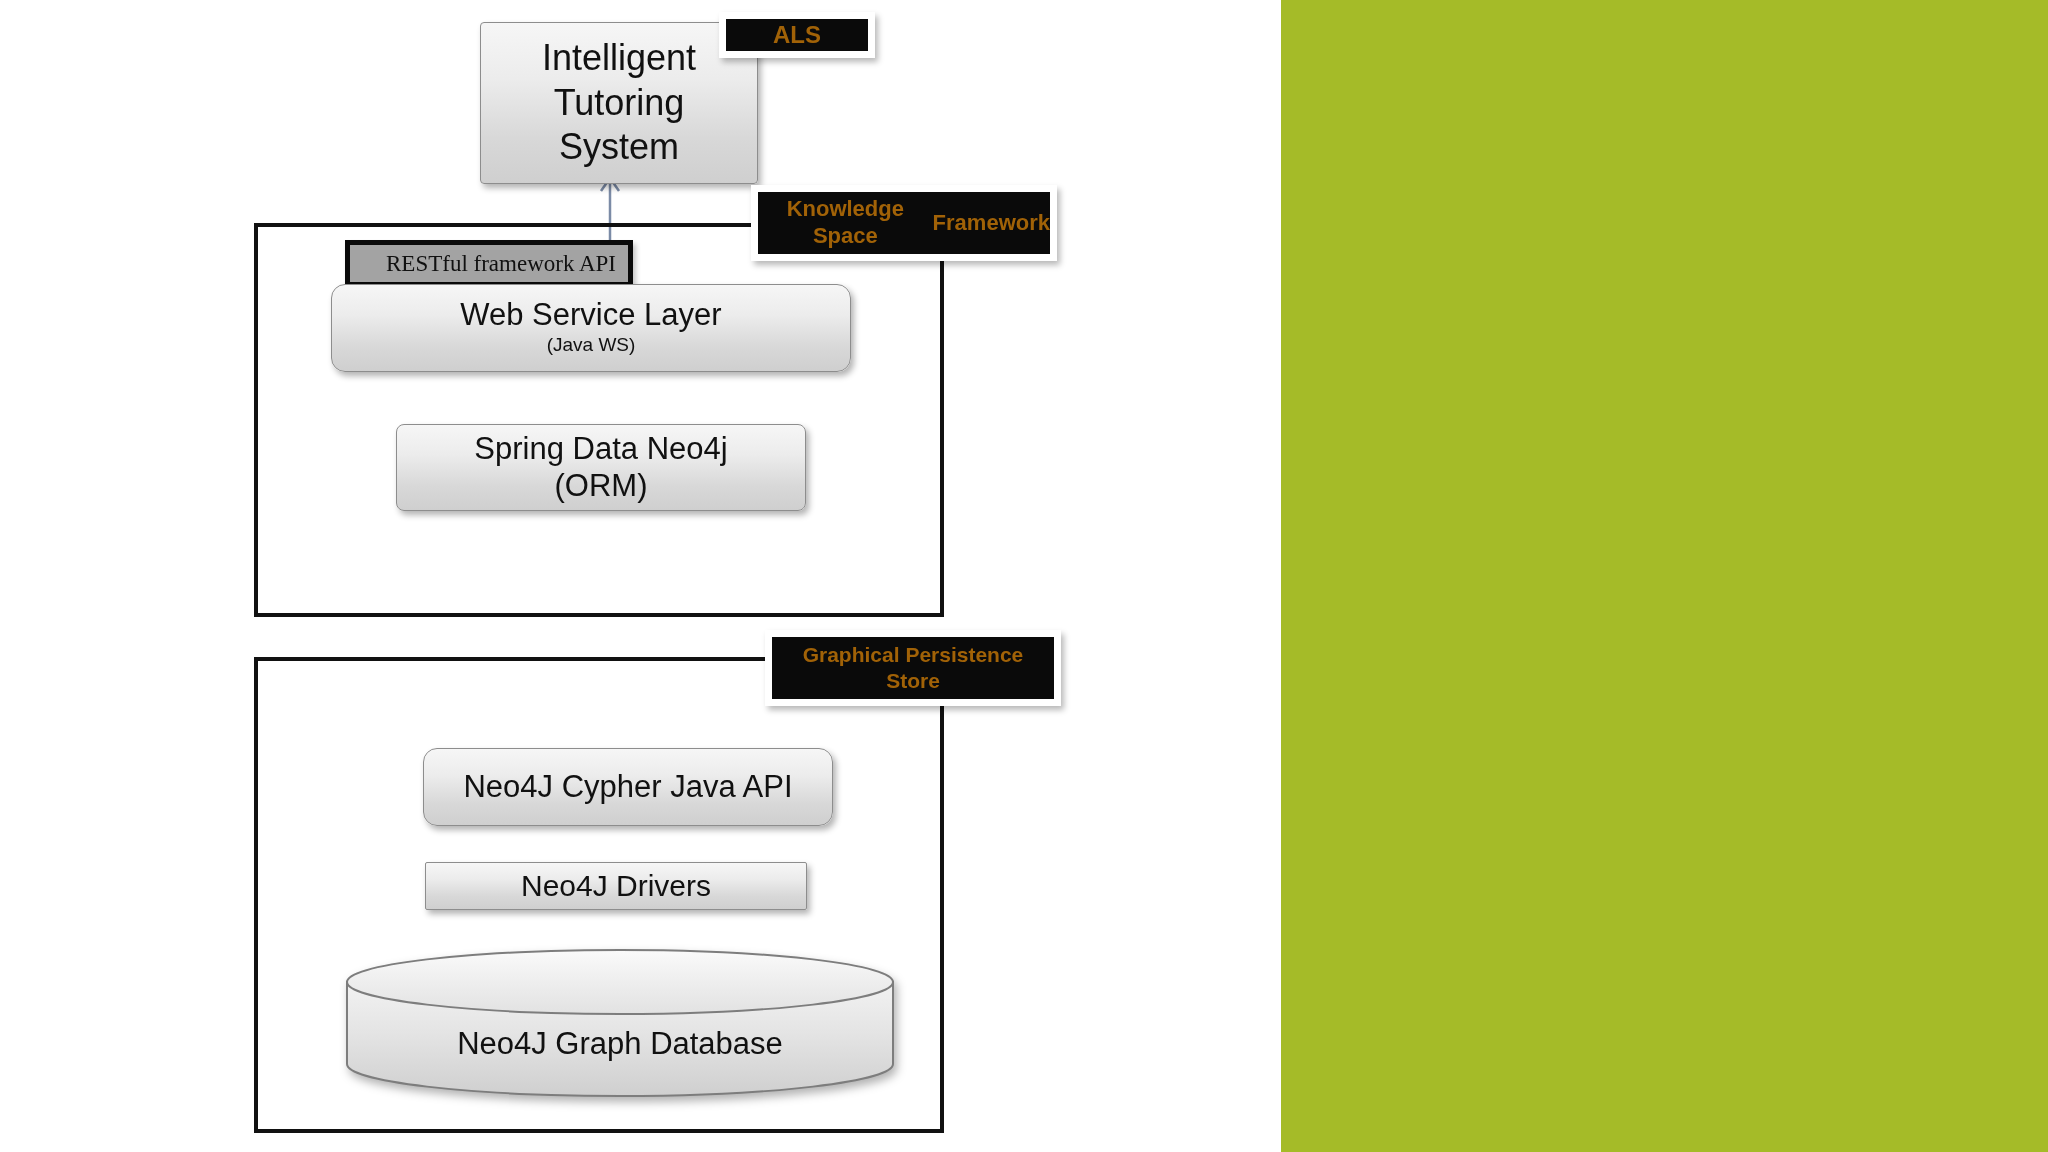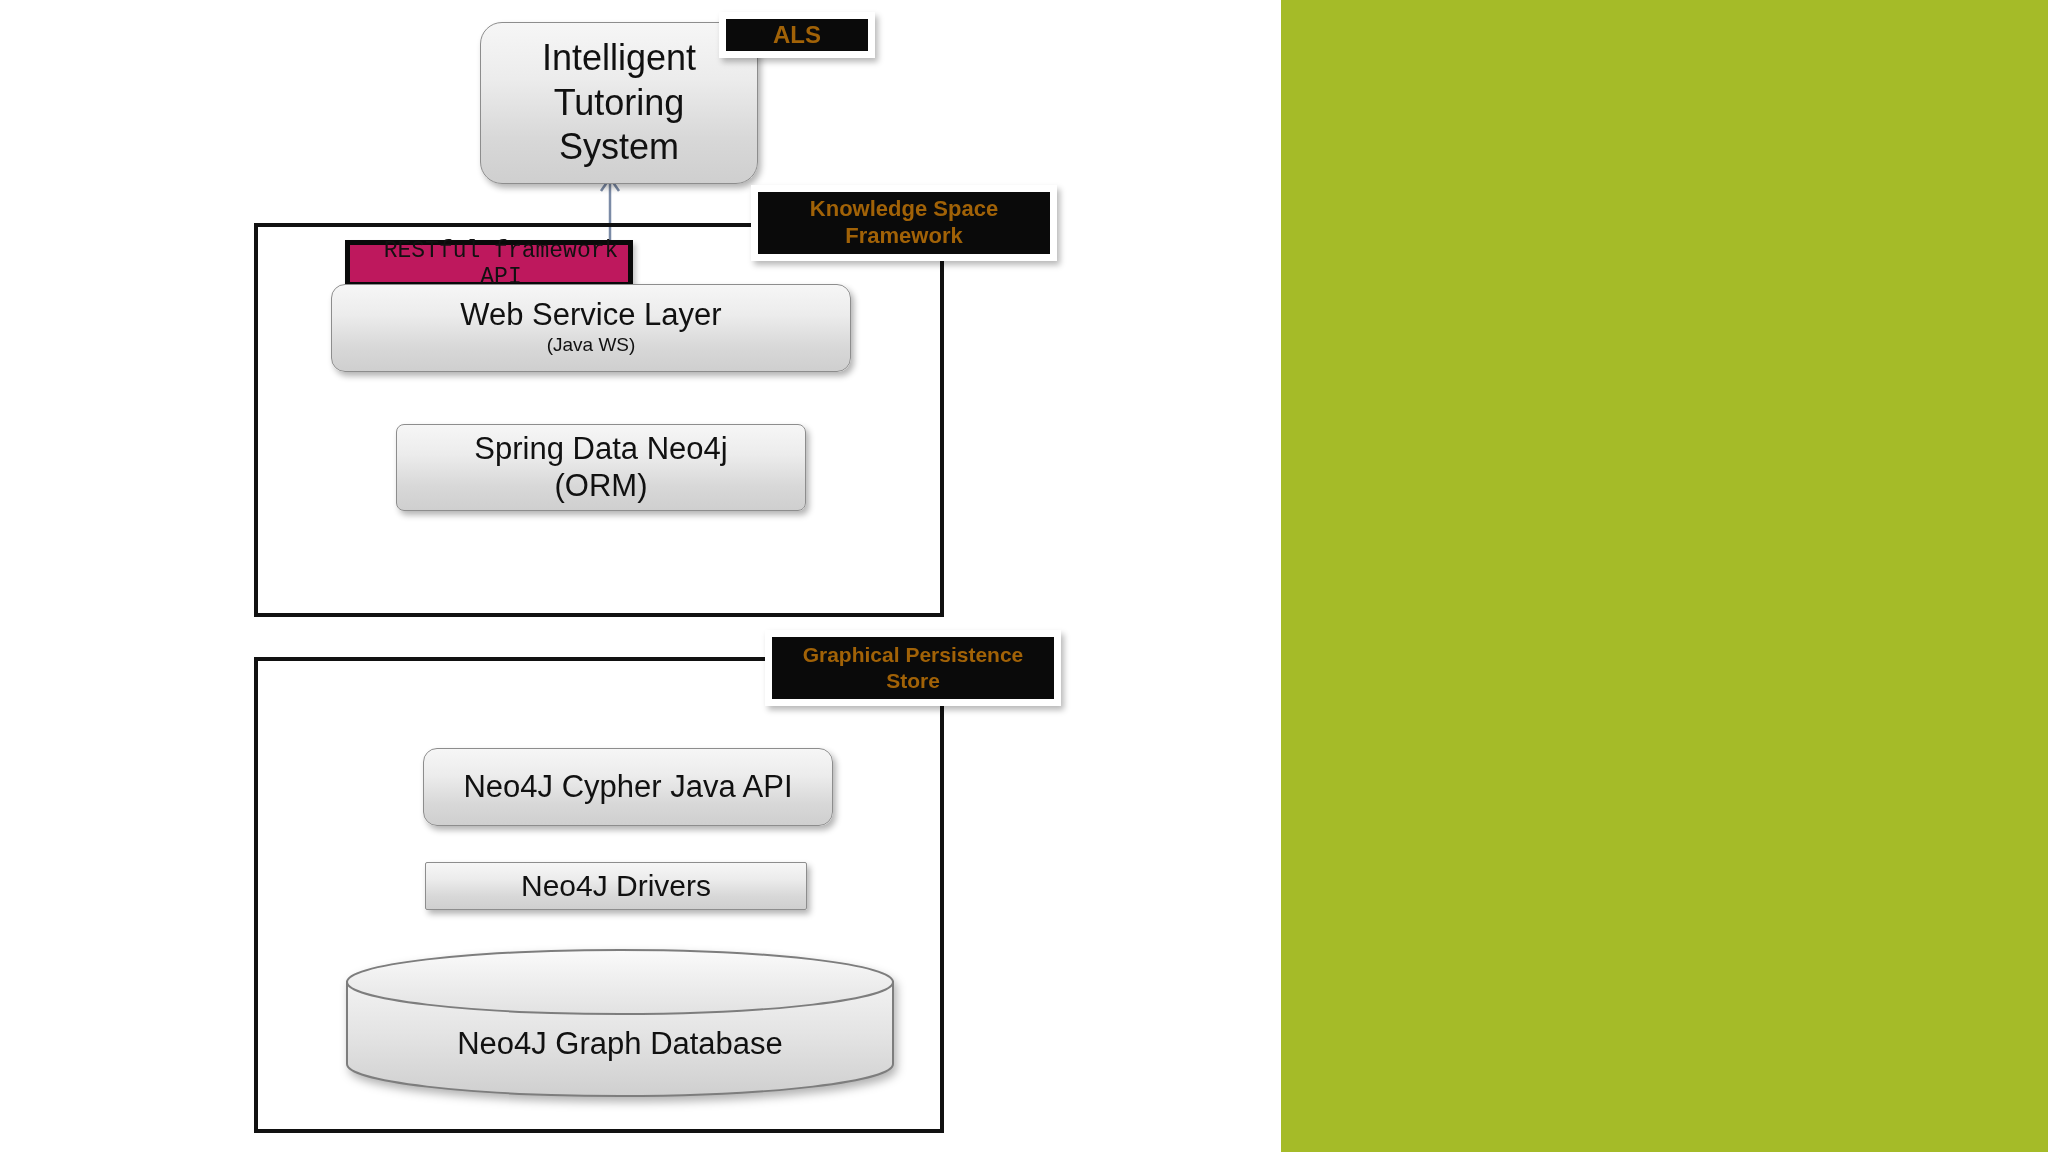--- a/index.html
+++ b/index.html
@@ -73,28 +73,28 @@
     font-weight: bold;
     line-height: 1.22;
     font-family: "Liberation Sans", sans-serif;
     box-shadow: 3px 4px 6px rgba(0,0,0,0.28);
   }
 
   
   .white-label {
     position: absolute;
     box-sizing: border-box;
-    background: #be185d;
+    background: #a3a3a3;
     color: #111111;
     border: 5px solid #0a0a0a;
     display: flex;
     align-items: center;
     justify-content: center;
     text-align: center;
-    font-family: Liberation Mono, monospace;
+    font-family: Liberation Serif, serif;
     box-shadow: 3px 4px 5px rgba(0,0,0,0.22);
     padding-left: 24px;
   }
 
   
   .cylinder {
     position: absolute;
     filter: drop-shadow(3px 5px 5px rgba(0,0,0,0.30));
   }
   .cyl-label {
@@ -118,33 +118,33 @@
 
     
     
   </div>
 
   <svg class="arrow-svg" style="left:590px; top:175px; width:40px; height:70px;">
     <line x1="20" y1="68" x2="20" y2="4" stroke="#7b8ba6" stroke-width="2.5"></line>
     <polyline points="11,16 20,3 29,16" fill="none" stroke="#7b8ba6" stroke-width="2.5"></polyline>
   </svg>
 
-  <div class="gbox" style="left:480px; top:22px; width:278px; height:162px; font-size:36px; line-height:1.24; border-radius:22px;">
+  <div class="gbox" style="left:480px; top:22px; width:278px; height:162px; font-size:36px; line-height:1.24; border-radius:4px;">
     <span class="line">Intelligent</span>
     <span class="line">Tutoring</span>
     <span class="line">System</span>
   </div>
 
   <div class="callout" style="left:719px; top:12px; width:156px; height:46px; font-size:24px;">
     <span>ALS</span>
   </div>
 
   <div class="container-rect" style="left:254px; top:223px; width:690px; height:394px;"></div>
 
-  <div class="callout" style="left:751px; top:185px; width:306px; height:76px; font-size:22px; flex-direction:column;">
+  <div class="callout" style="left:751px; top:185px; width:306px; height:76px; font-size:22px; flex-direction:row;">
     <span>Knowledge Space</span>
     <span>Framework</span>
   </div>
 
   <div class="white-label" style="left:345px; top:240px; width:288px; height:47px; font-size:23px;">
     <span>RESTful framework API</span>
   </div>
 
   <div class="gbox" style="left:331px; top:284px; width:520px; height:88px; border-radius:14px;">
     <span class="line" style="font-size:31px; line-height:1.12;">Web Service Layer</span>

